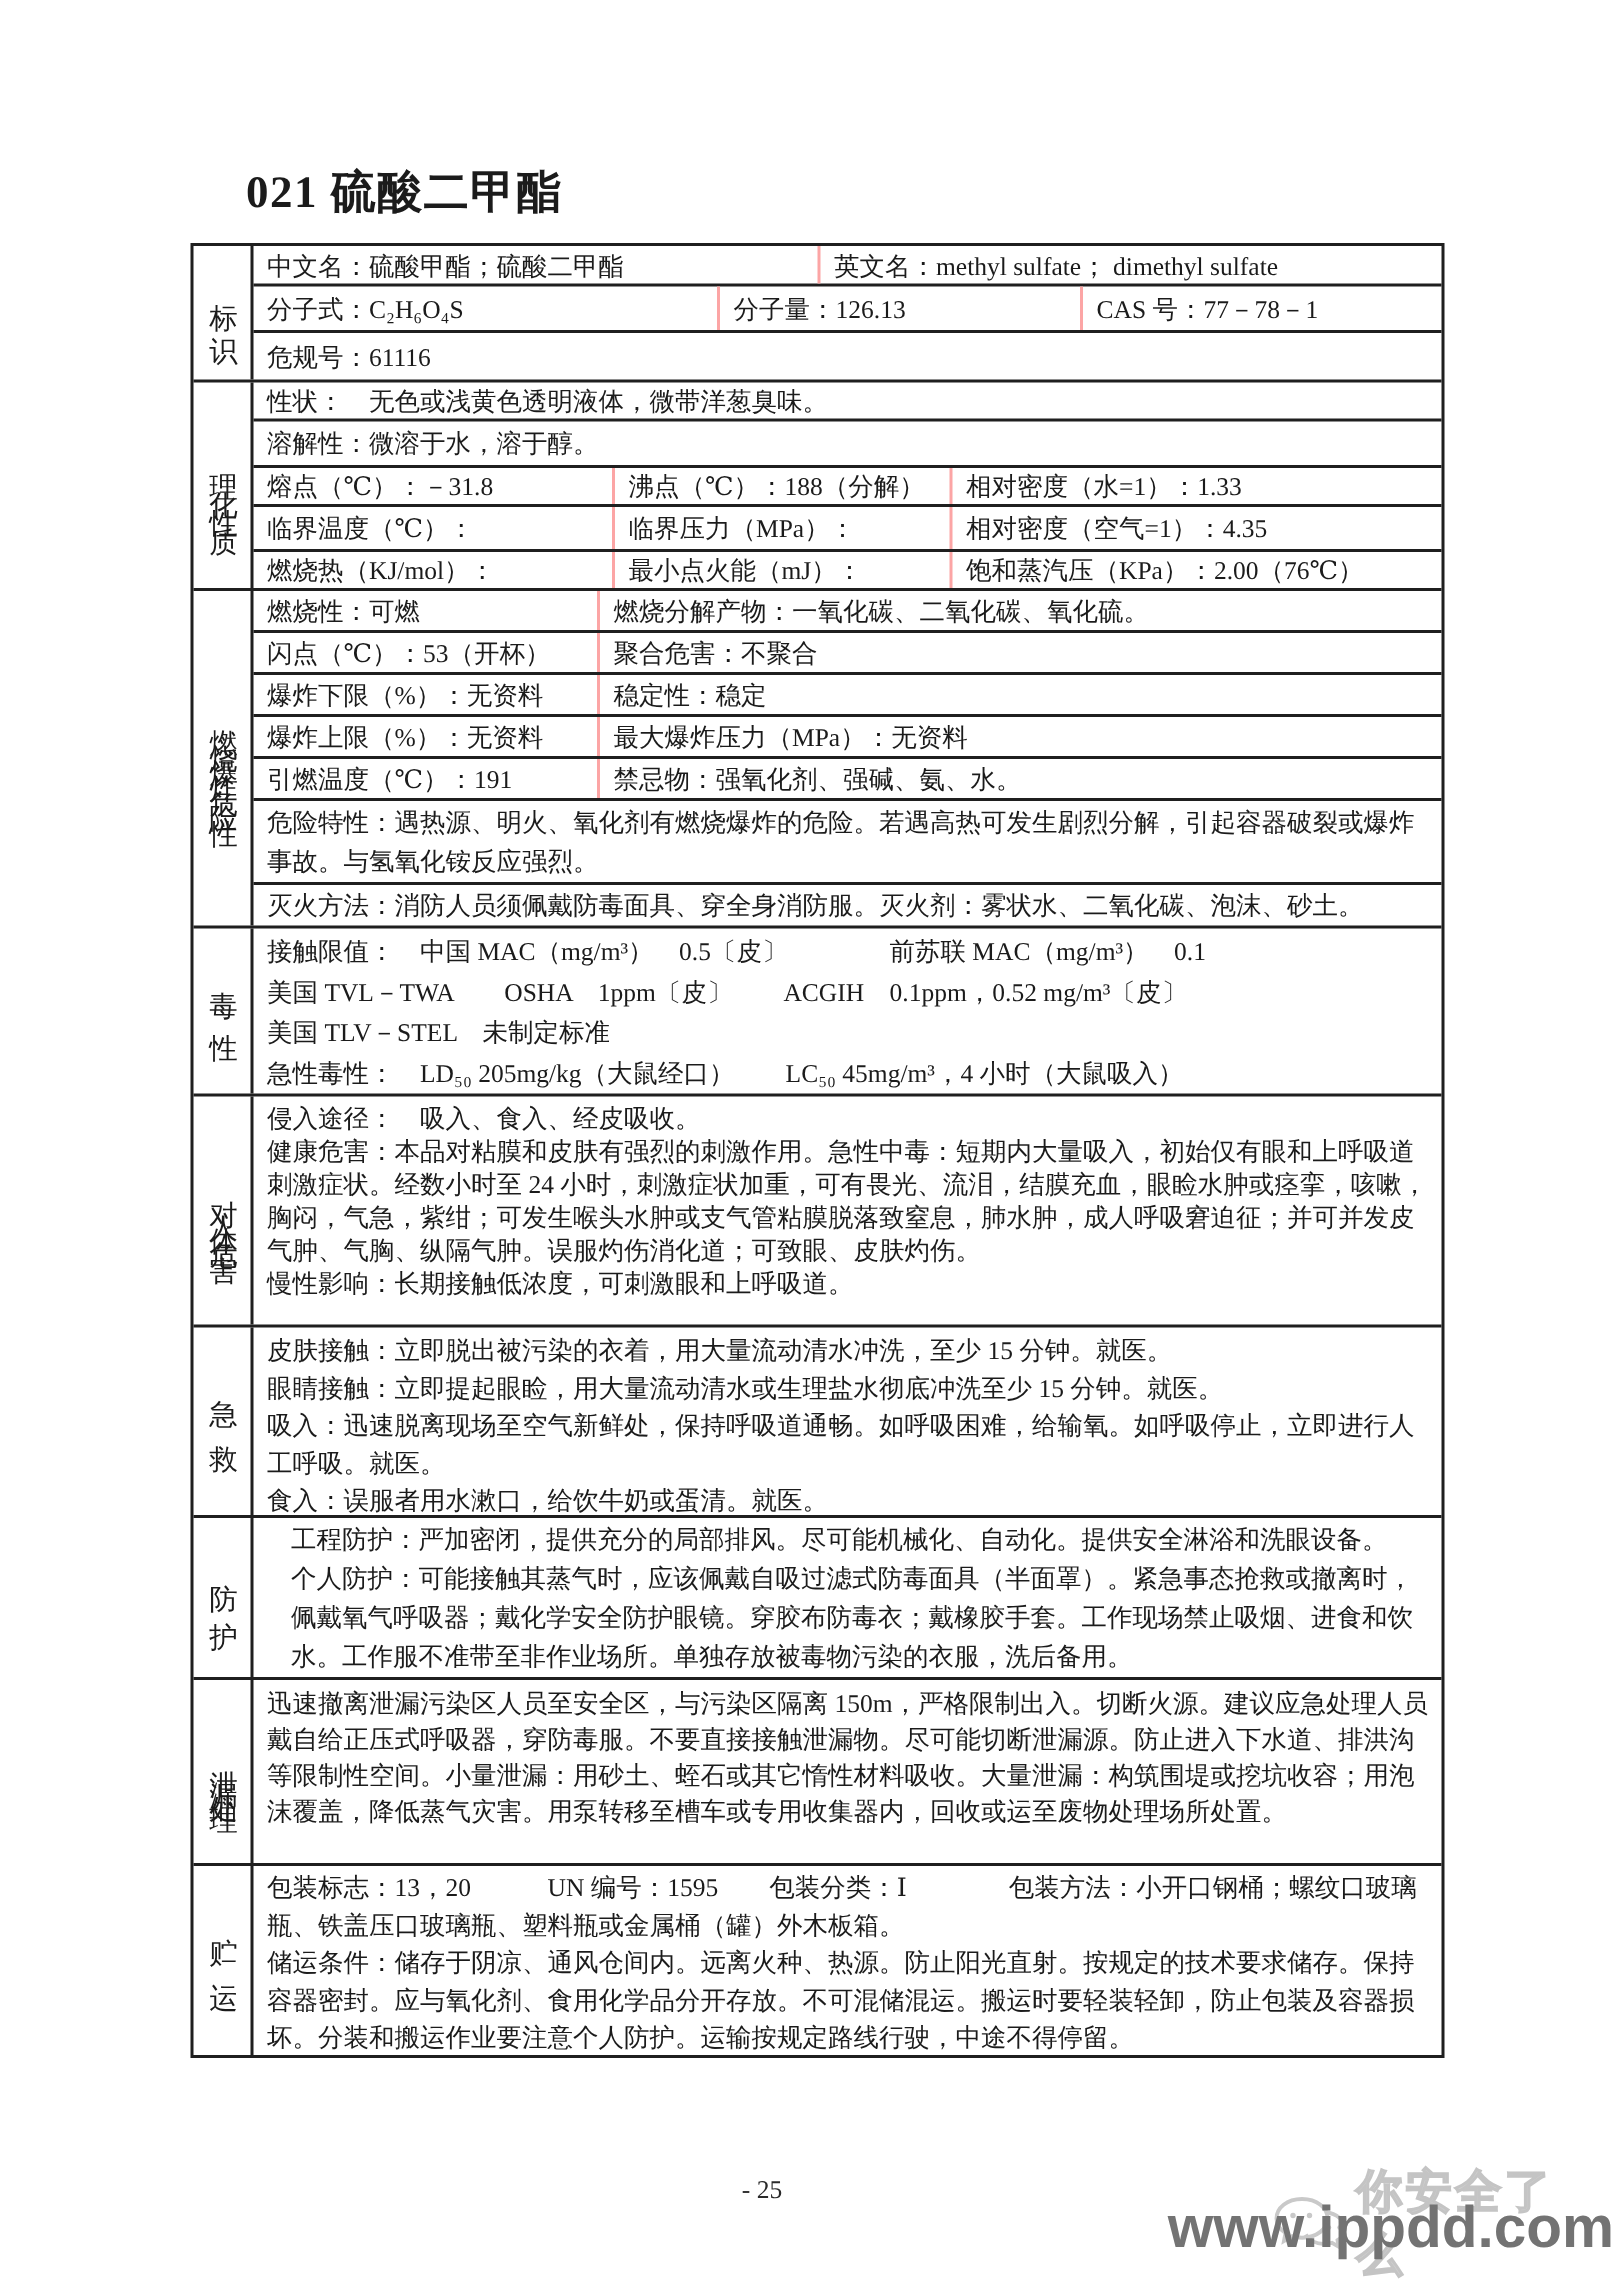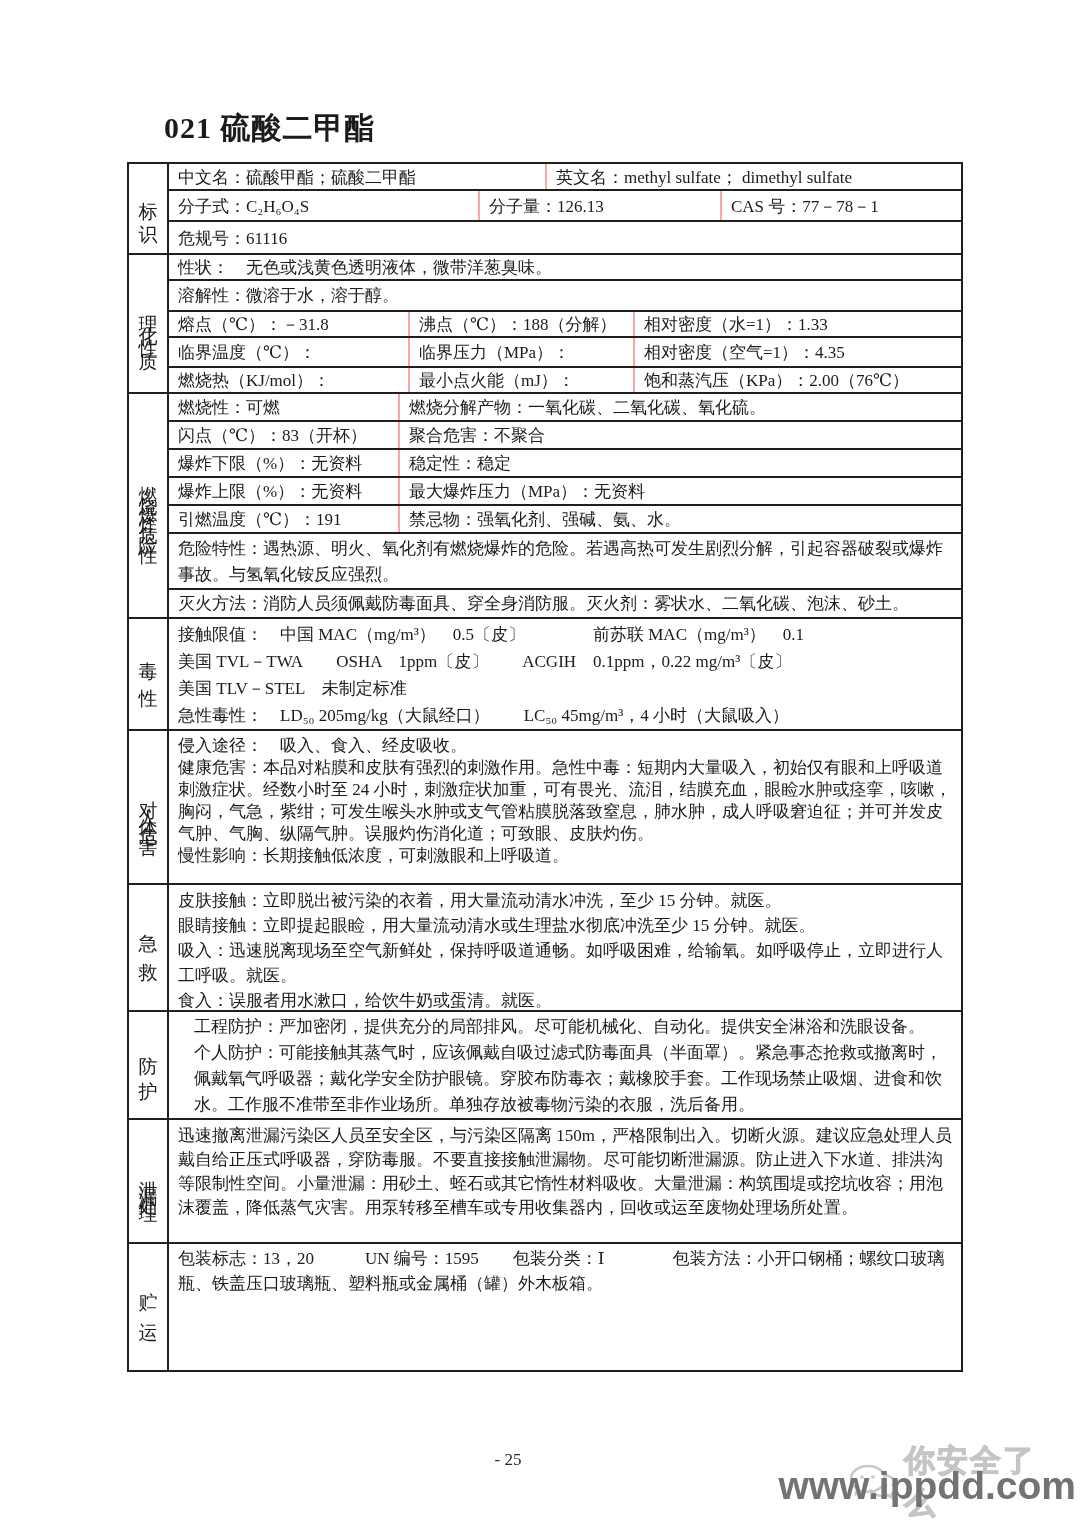--- a/index.html
+++ b/index.html
@@ -141,21 +141,21 @@
   <div class="section" style="height:225px;">
     <div class="lblcol">
       <span class="vtext ls10">燃烧爆炸危险性</span>
     </div>
     <div class="content">
       <div class="row h28">
         <div class="cell w231">燃烧性：可燃</div>
         <div class="cell">燃烧分解产物：一氧化碳、二氧化碳、氧化硫。</div>
       </div>
       <div class="row h28">
-        <div class="cell w231">闪点（℃）：83（开杯）</div>
+        <div class="cell w231">闪点（℃）：53（开杯）</div>
         <div class="cell">聚合危害：不聚合</div>
       </div>
       <div class="row h28">
         <div class="cell w231">爆炸下限（%）：无资料</div>
         <div class="cell">稳定性：稳定</div>
       </div>
       <div class="row h28">
         <div class="cell w231">爆炸上限（%）：无资料</div>
         <div class="cell">最大爆炸压力（MPa）：无资料</div>
       </div>
@@ -171,21 +171,21 @@
       </div>
     </div>
   </div>
 
   <div class="section sec-tox">
     <div class="lblcol">
       <span class="vtext ls28">毒性</span>
     </div>
     <div class="content para para-lines">
       <div class="pline">接触限值：　中国 MAC（mg/m³）　0.5〔皮〕　　　　前苏联 MAC（mg/m³）　0.1</div>
-      <div class="pline">美国 TVL－TWA　　OSHA　1ppm〔皮〕　　ACGIH　0.1ppm，0.22 mg/m³〔皮〕</div>
+      <div class="pline">美国 TVL－TWA　　OSHA　1ppm〔皮〕　　ACGIH　0.1ppm，0.52 mg/m³〔皮〕</div>
       <div class="pline">美国 TLV－STEL　未制定标准</div>
       <div class="pline">急性毒性：　LD₅₀ 205mg/kg（大鼠经口）　　LC₅₀ 45mg/m³，4 小时（大鼠吸入）</div>
     </div>
   </div>
 
   <div class="section sec-health">
     <div class="lblcol">
       <span class="vtext ls9">对人体危害</span>
     </div>
     <div class="content para" style="padding-top:4px;">
@@ -225,20 +225,21 @@
       <div class="pline">迅速撤离泄漏污染区人员至安全区，与污染区隔离 150m，严格限制出入。切断火源。建议应急处理人员戴自给正压式呼吸器，穿防毒服。不要直接接触泄漏物。尽可能切断泄漏源。防止进入下水道、排洪沟等限制性空间。小量泄漏：用砂土、蛭石或其它惰性材料吸收。大量泄漏：构筑围堤或挖坑收容；用泡沫覆盖，降低蒸气灾害。用泵转移至槽车或专用收集器内，回收或运至废物处理场所处置。</div>
     </div>
   </div>
 
   <div class="section sec-store">
     <div class="lblcol">
       <span class="vtext ls30">贮运</span>
     </div>
     <div class="content para" style="padding-top:2px;">
       <div class="pline">包装标志：13，20　　　UN 编号：1595　　包装分类：Ⅰ　　　　包装方法：小开口钢桶；螺纹口玻璃瓶、铁盖压口玻璃瓶、塑料瓶或金属桶（罐）外木板箱。</div>
+      <div class="pline">储运条件：储存于阴凉、通风仓间内。远离火种、热源。防止阳光直射。按规定的技术要求储存。保持容器密封。应与氧化剂、食用化学品分开存放。不可混储混运。搬运时要轻装轻卸，防止包装及容器损坏。分装和搬运作业要注意个人防护。运输按规定路线行驶，中途不得停留。</div>
     </div>
   </div>
 
 </div>
 
 <div class="footer-page">- 25</div>
 
 <div class="watermark">
   <div class="wm-brand">
     <span style="display:inline-flex;">

